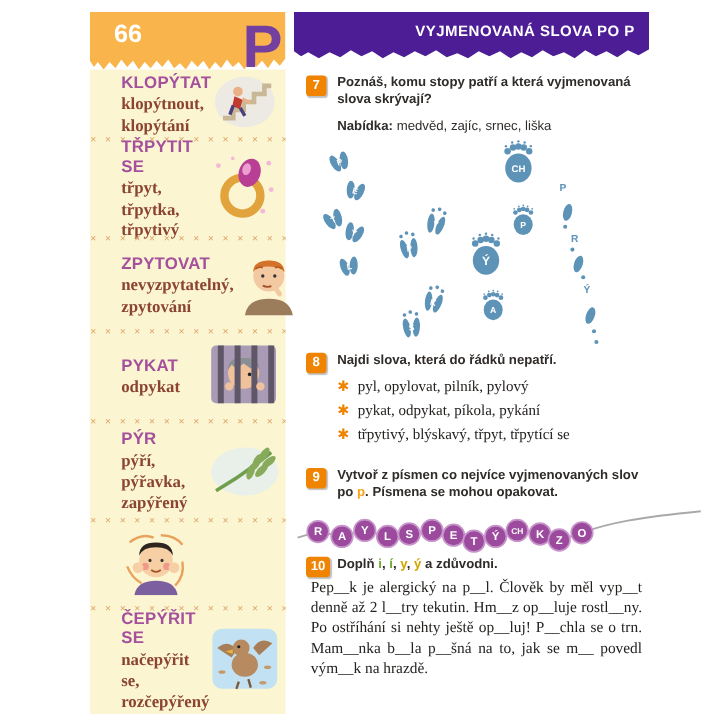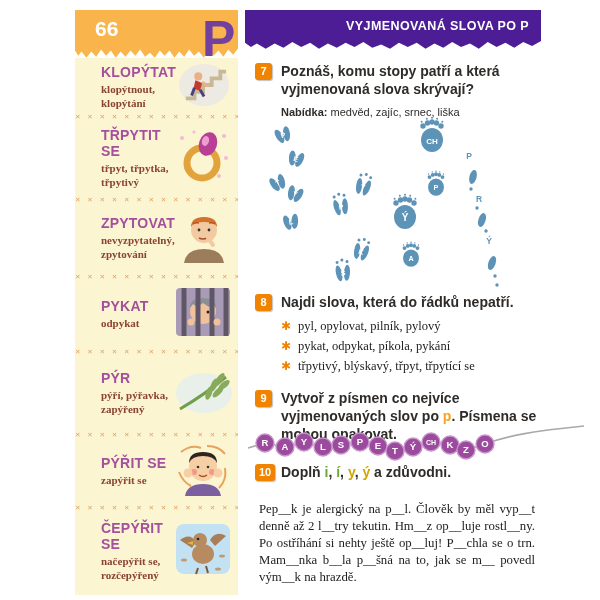--- a/index.html
+++ b/index.html
@@ -14,40 +14,40 @@
   #page-number{position:absolute;left:20px;top:7px;color:#fff;font-size:21px;font-weight:bold;}
   #letter-p{position:absolute;left:202px;top:14px;color:#7340A0;font-size:50px;font-weight:bold;line-height:1;}
   #header-right{position:absolute;left:245px;top:10px;width:296px;height:42px;background:#4c1d95;}
   #header-title{position:absolute;right:12px;top:9px;color:#fff;font-size:12.5px;font-weight:bold;letter-spacing:.4px;}
   
   #sidebar{position:absolute;left:75px;top:58px;width:163px;height:537px;background:#FCF5D2;padding-top:6px;box-sizing:border-box;}
   .sb-item{display:flex;align-items:center;justify-content:space-between;padding:0 6px 0 26px;}
   .h1{height:46px}.h2{height:70px}.h3{height:64px}.h4{height:62px}.h5{height:70px}.h6{height:60px}.h7{height:74px}
   .sb-text{width:95px;}
   .sb-title{color:#A4509C;font-size:14px;font-weight:bold;letter-spacing:.2px;margin-bottom:3px;}
-  .sb-words{color:#8A4430;font-size:11px;font-weight:bold;font-family:"Liberation Serif",serif;line-height:1.25;}
+  .sb-words{color:#8A4430;font-size:14px;font-weight:bold;font-family:"Liberation Serif",serif;line-height:1.25;}
   .sb-art{width:58px;flex:0 0 58px;text-align:center;}
   .sb-sep{height:13px;line-height:13px;overflow:hidden;color:#DCA266;font-size:6.5px;letter-spacing:2.5px;text-align:center;white-space:nowrap;}
   
   #main{position:absolute;left:255px;top:60px;width:288px;height:535px;}
   .ex{position:absolute;left:0;width:288px;}
   .badge{position:absolute;left:0;top:1px;width:17px;height:17px;background:#F08300;border-radius:3px;
          color:#fff;font-size:11px;font-weight:bold;text-align:center;line-height:17px;box-shadow:1px 1px 1px rgba(0,0,0,.25);}
   .badge.wide{width:20px;}
-  .instr{margin-left:26px;width:256px;color:#2F2B28;font-size:14px;font-weight:bold;line-height:1.3;}
+  .instr{margin-left:26px;width:256px;color:#2F2B28;font-size:11px;font-weight:bold;line-height:1.3;}
   .offer{margin-left:26px;margin-top:8px;color:#2F2B28;font-size:11px;}
   .offer b{font-weight:bold;}
   #ex7{top:2px;} #ex8{top:233px;} #ex9{top:329px;} #ex10{top:403px;}
   #tracks-wrap{position:absolute;left:0;top:55px;width:288px;height:178px;}
   .rows{margin-left:26px;margin-top:5px;}
   .row{font-family:"Liberation Serif",serif;font-size:12.5px;color:#242220;line-height:20px;}
   .star{color:#F08300;font-size:12px;margin-right:7px;font-family:"Liberation Sans",sans-serif;}
   .hl-p{color:#F6A41D;}
   #beads-wrap{position:absolute;left:-7px;top:363px;width:340px;height:44px;overflow:visible;}
-  #ex10 .para{margin-left:4px;margin-top:20px;width:276px;text-align:justify;
+  #ex10 .para{margin-left:4px;margin-top:4px;width:276px;text-align:justify;
      font-family:"Liberation Serif",serif;font-size:12.8px;color:#242220;line-height:1.32;}
   svg text{font-family:"Liberation Sans",sans-serif;}
 </style>
 </head>
 <body>
 
 <div id="page">
 
   <div id="header-left" class="xpat torn">
     <div id="page-number">66</div>
@@ -162,24 +162,20 @@
             <ellipse cx="40" cy="20" rx="3" ry="7" transform="rotate(25 40 20)"></ellipse>
             <ellipse cx="44" cy="27" rx="3" ry="7" transform="rotate(45 44 27)"></ellipse>
             <ellipse cx="35" cy="28" rx="3" ry="7" transform="rotate(20 35 28)"></ellipse>
           </g>
         </svg>
       </div>
     </div>
     <div class="sb-sep">✕ ✕ ✕ ✕ ✕ ✕ ✕ ✕ ✕ ✕ ✕ ✕ ✕ ✕ ✕ ✕ ✕ ✕ ✕ ✕ ✕ ✕ ✕ ✕ ✕ ✕ </div>
 
     <div class="sb-item h6">
-      <div class="sb-text">
-        <div class="sb-title">PÝŘIT SE</div>
-        <div class="sb-words">zapýřit se</div>
-      </div>
       <div class="sb-art">
         <svg width="52" height="54" viewBox="0 0 52 54">
           <path d="M4 10 q10-8 20-4 M30 4 q12 0 18 8 M2 30 q4 10 12 14 M48 26 q2 12 -6 20" stroke="#e8a25c" stroke-width="2" fill="none"></path>
           <path d="M8 54 q2-12 18-12 q16 0 18 12 z" fill="#7c5f9e"></path>
           <circle cx="26" cy="25" r="14" fill="#f6cfa4"></circle>
           <path d="M12 21 q0-11 14-11 q14 0 14 11 q-3-7-14-7 q-11 0-14 7" fill="#2e2420"></path>
           <circle cx="21" cy="25" r="1.3" fill="#333"></circle>
             <circle cx="31" cy="25" r="1.3" fill="#333"></circle>
           <circle cx="17" cy="30" r="3" fill="#f0988a"></circle>
             <circle cx="35" cy="30" r="3" fill="#f0988a"></circle>

